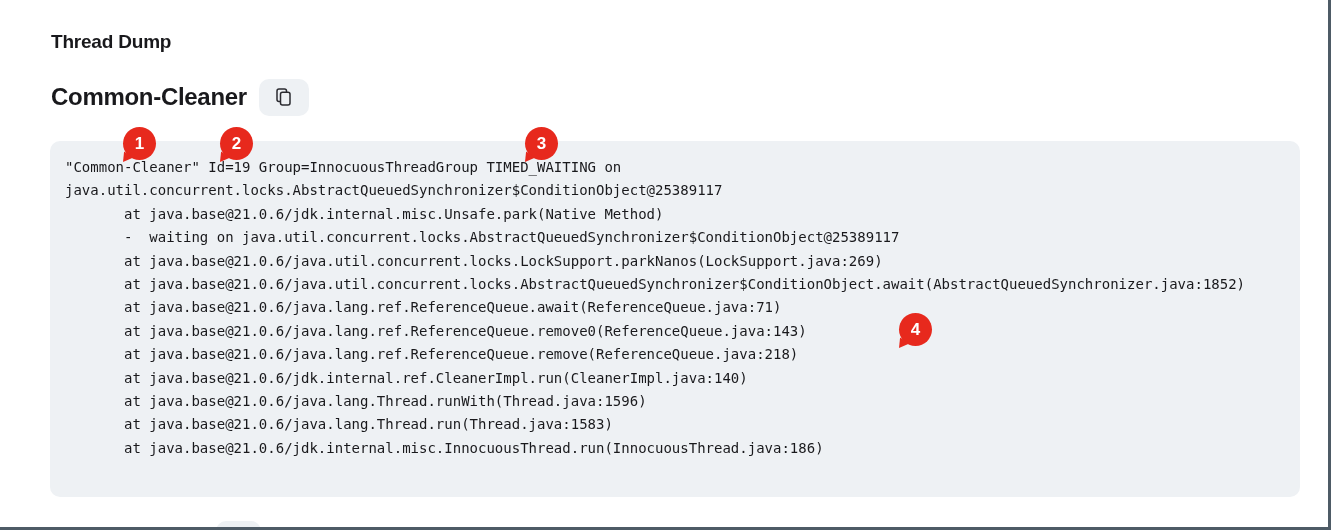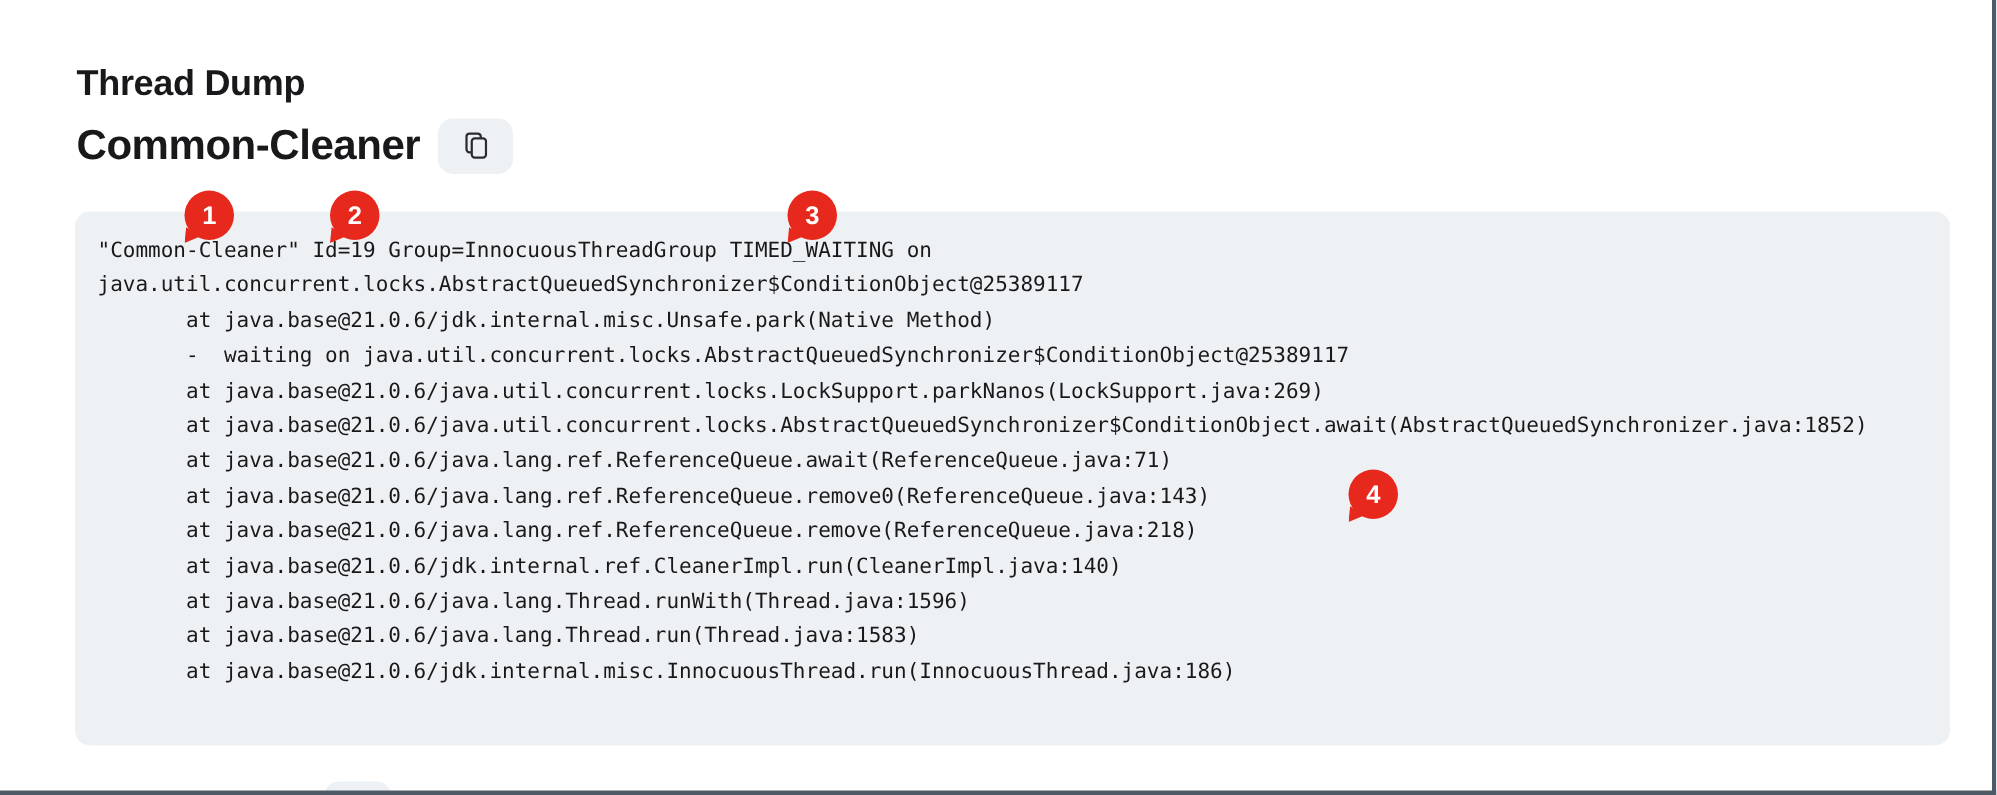--- a/index.html
+++ b/index.html
@@ -22,30 +22,30 @@
   
   .border-right {
     position: absolute; top: 0; right: 0; width: 3px; height: 530px;
     background: var(--frame-border); z-index: 50;
   }
   .border-bottom {
     position: absolute; left: 0; bottom: 0; width: 1331px; height: 3px;
     background: var(--frame-border); z-index: 50;
   }
   .page-title {
-    position: absolute; left: 51px; top: 42px;
-    font-size: 24px; font-weight: 700; letter-spacing: -0.2px;
+    position: absolute; left: 51px; top: 31px;
+    font-size: 19px; font-weight: 700; letter-spacing: -0.2px;
     color: var(--text-dark);
   }
   .section-head {
     position: absolute; left: 51px; top: 78px;
     display: flex; align-items: center; gap: 12px;
   }
   .section-heading {
-    font-size: 28px; font-weight: 700; letter-spacing: -0.3px;
+    font-size: 24px; font-weight: 700; letter-spacing: -0.3px;
     color: var(--text-dark); line-height: 38px;
   }
   .copy-btn {
     width: 50px; height: 37px;
     background: var(--code-bg);
     border: none; border-radius: 10px;
     display: flex; align-items: center; justify-content: center;
     cursor: pointer; padding: 0;
   }
   .copy-btn svg { display: block; }

